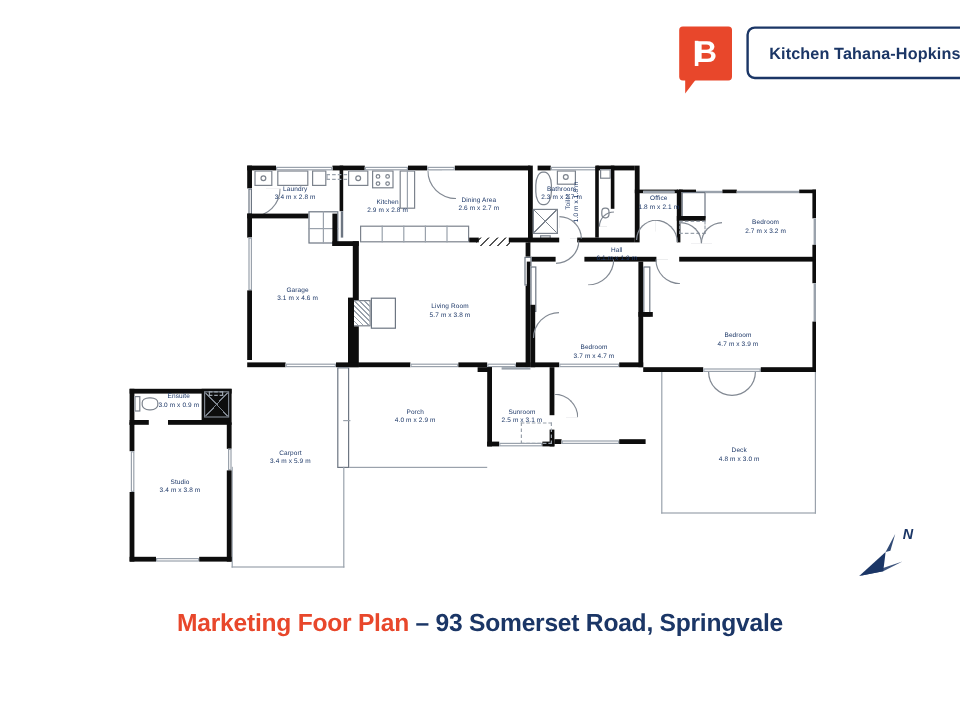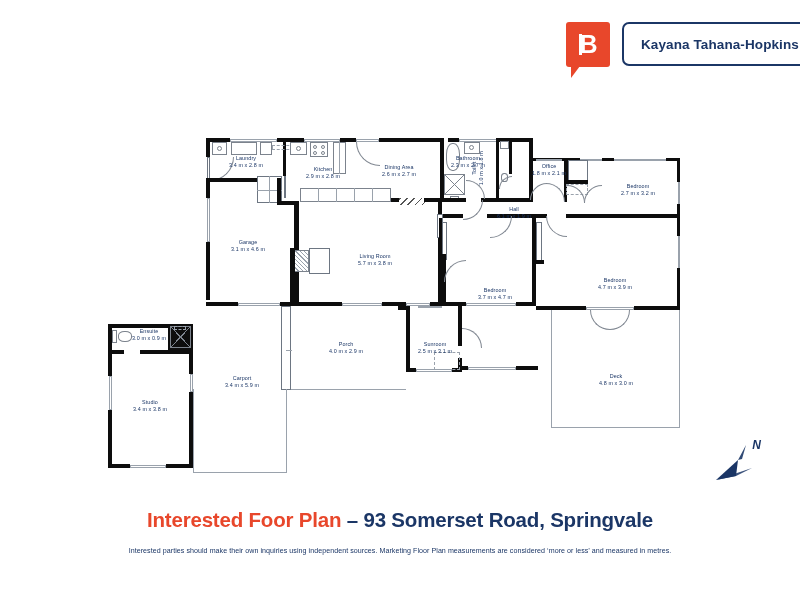--- a/index.html
+++ b/index.html
@@ -200,21 +200,21 @@
 <body>
 
 <div id="page">
 
   <div id="brand-header">
     <div id="brand-logo">
       <div id="brand-logo-glyph">B</div>
       <div id="brand-logo-bar"></div>
     </div>
     <div id="brand-name-box">
-      <span id="brand-name">Kayana Tahana-Hopkins</span>
+      <span id="brand-name">Kitchen Tahana-Hopkins</span>
     </div>
   </div>
 
   <div id="plan">
 
     <div class="wall" style="left:206px; top:138px; width:24px; height:4px;"></div>
     <div class="wall" style="left:277px; top:138px; width:27px; height:4px;"></div>
     <div class="wall" style="left:340px; top:138px; width:16px; height:4px;"></div>
     <div class="wall" style="left:379px; top:138px; width:63px; height:4px;"></div>
     <div class="wall" style="left:448px; top:138px; width:11px; height:4px;"></div>
@@ -489,20 +489,19 @@
         <polygon points="4,42 26,22 24,38" fill="#1b3666"></polygon>
         <polygon points="4,42 40,30 24,38" fill="#1b3666" opacity="0.85"></polygon>
         <polygon points="26,22 34,7 30,21" fill="#1b3666" opacity="0.9"></polygon>
       </svg>
       <span id="compass-n">N</span>
     </div>
 
   </div>
 
   <div id="plan-title">
-    <span class="t-red">Interested Foor Plan</span><span class="t-navy"> – </span><span class="t-navy">93 Somerset Road, Springvale</span>
+    <span class="t-red">Marketing Foor Plan</span><span class="t-navy"> – </span><span class="t-navy">93 Somerset Road, Springvale</span>
   </div>
 
   <div id="disclaimer">
-    <span class="d-line">Interested parties should make their own inquiries using independent sources. Marketing Floor Plan measurements are considered ‘more or less’ and measured in metres.</span>
   </div>
 
 </div>
 
 </body></html>

